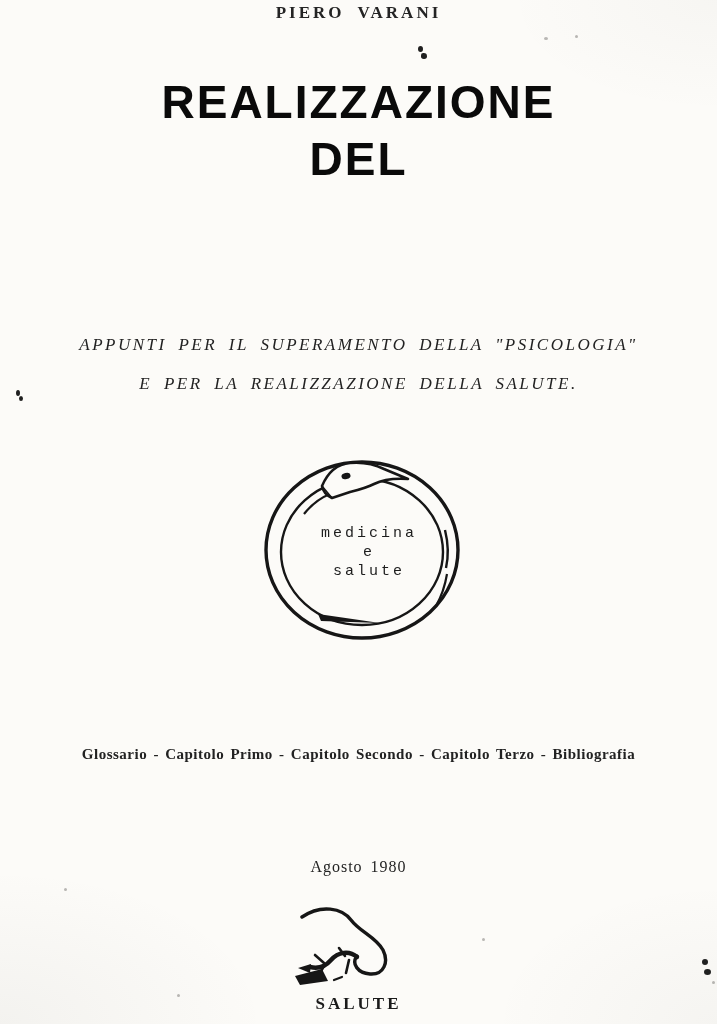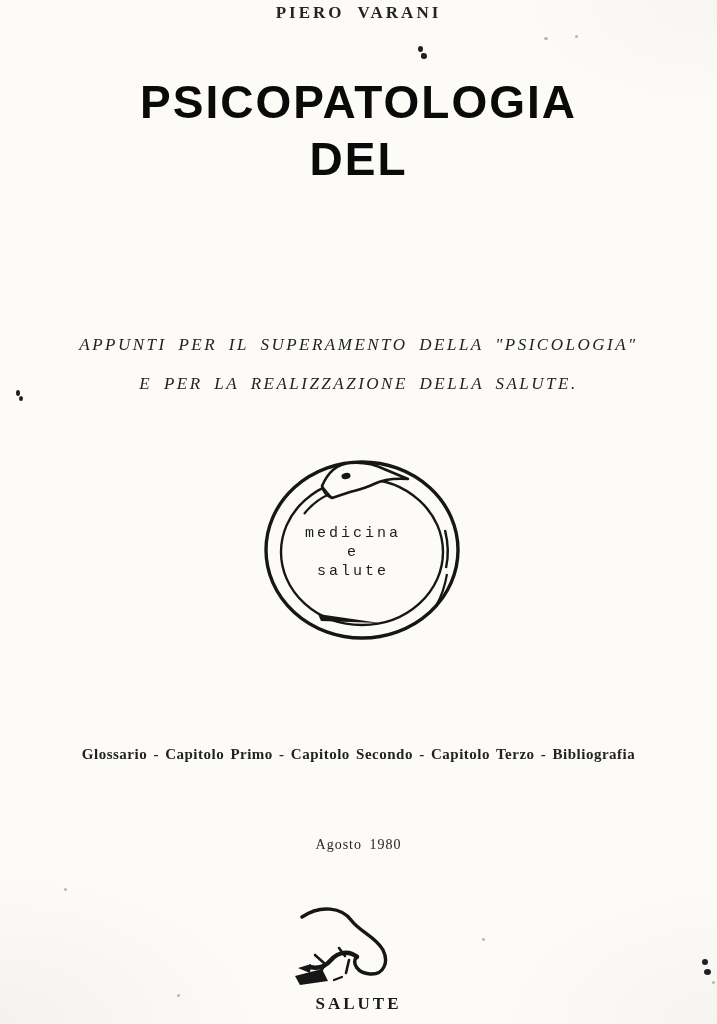--- a/index.html
+++ b/index.html
@@ -42,59 +42,59 @@
     color: #222;
   }
   .subtitle span { display: block; font-style: italic; }
 
   .emblem {
     position: absolute; left: 258px; top: 454px;
     width: 206px; height: 192px;
   }
   .emblem svg { position: absolute; left: 0; top: 0; }
   .emblem-text {
-    position: absolute; top: 70px; left: 0;
+    position: absolute; top: 70px; left: 16px;
     width: 190px; text-align: center;
     font-family: "Liberation Mono", "DejaVu Sans Mono", monospace;
     font-size: 15px; line-height: 19px; letter-spacing: 3px;
     color: #1d1d1d;
   }
   .emblem-text span { display: block; }
 
   .contents {
     top: 741px;
     font-size: 15px; line-height: 27px;
     letter-spacing: 0.5px; word-spacing: 2px;
     color: #222;
     font-weight: bold;
   }
   .contents span { display: block; }
 
-  .date { top: 837px; font-size: 14px; letter-spacing: 1px; word-spacing: 3px; color: #242424; }
+  .date { top: 858px; font-size: 16px; letter-spacing: 1px; word-spacing: 3px; color: #242424; }
 
   .lizard { position: absolute; left: 293px; top: 906px; width: 120px; height: 86px; }
 
   .publisher {
     top: 994px;
     font-size: 17px; font-weight: 700;
     letter-spacing: 3px; color: #1a1a1a;
   }
 
   .speck { position: absolute; border-radius: 50%; background: #202020; }
   .speck.faint { background: rgba(60,58,54,0.35); }
 </style>
 </head>
 <body>
 
 <div class="page">
 
   <div class="abs author">PIERO VARANI</div>
 
   <div class="abs title">
-    <span>PSICOPATOLOGIA</span>
+    <span>REALIZZAZIONE</span>
     <span>DEL</span>
   </div>
 
   <div class="abs subtitle">
     <span>APPUNTI PER IL SUPERAMENTO DELLA "PSICOLOGIA"</span>
     <span>E PER LA REALIZZAZIONE DELLA SALUTE.</span>
   </div>
 
   <div class="emblem">
     <svg width="206" height="192" viewBox="0 0 206 192">

